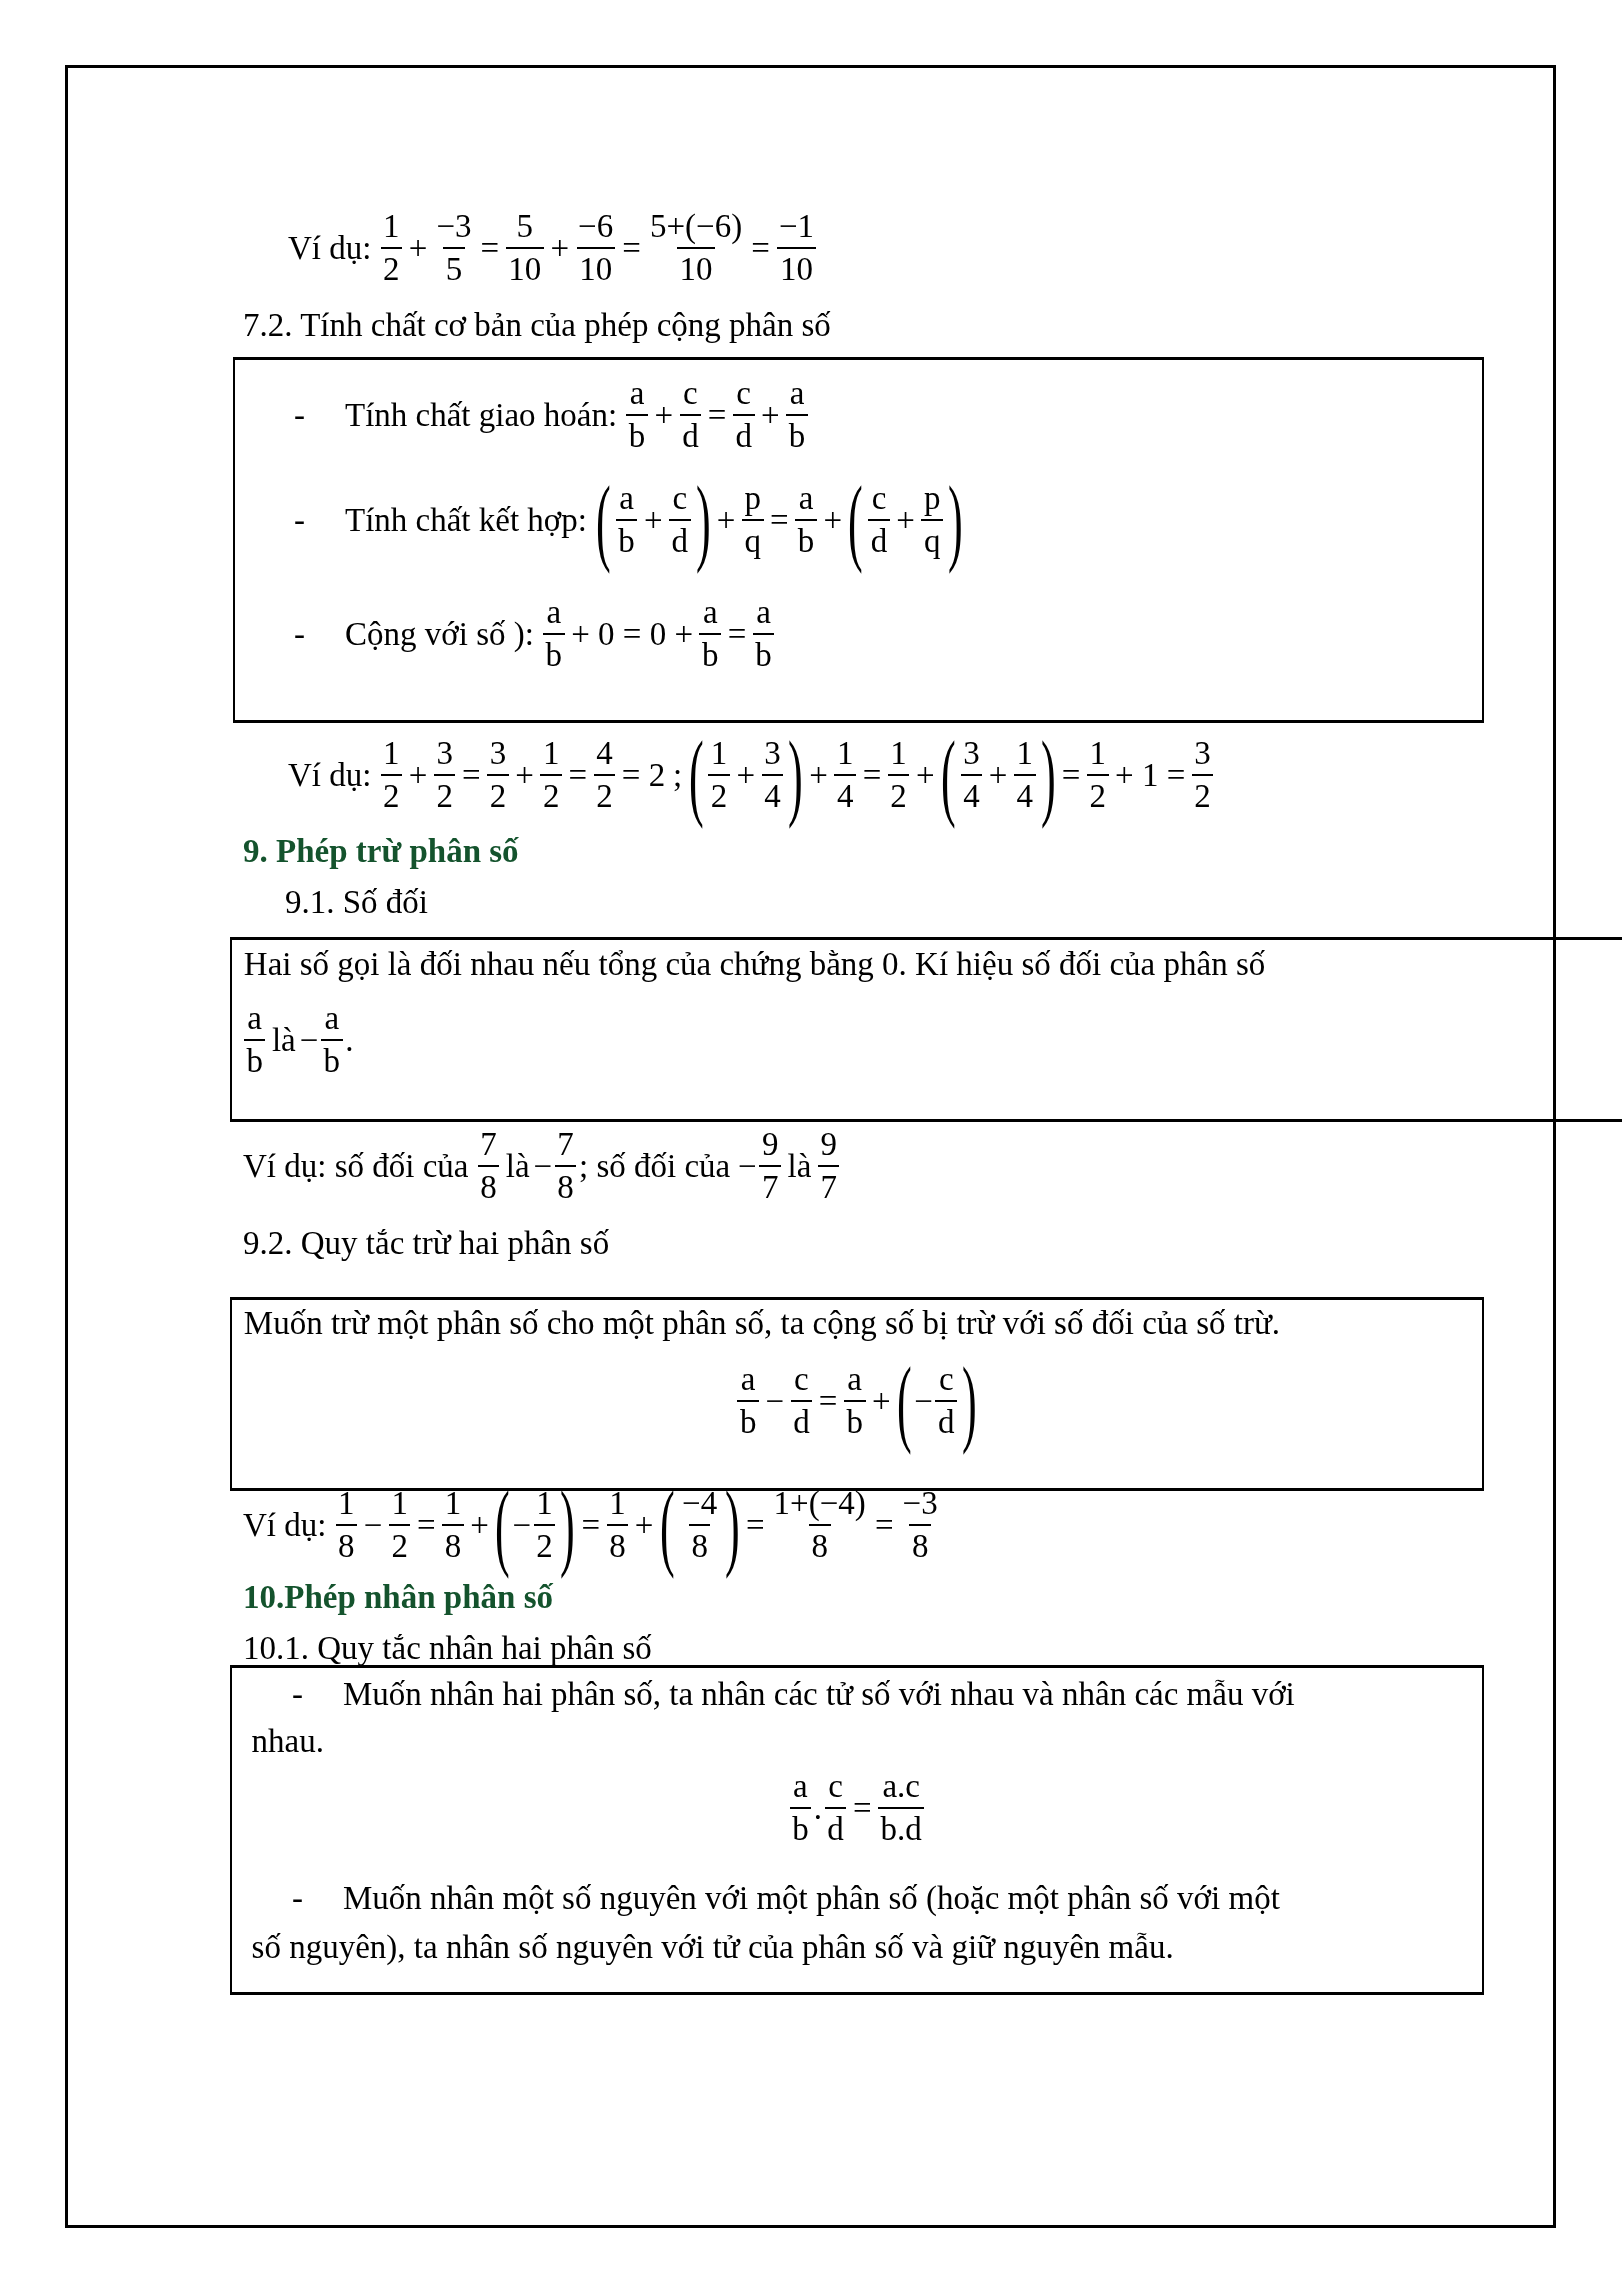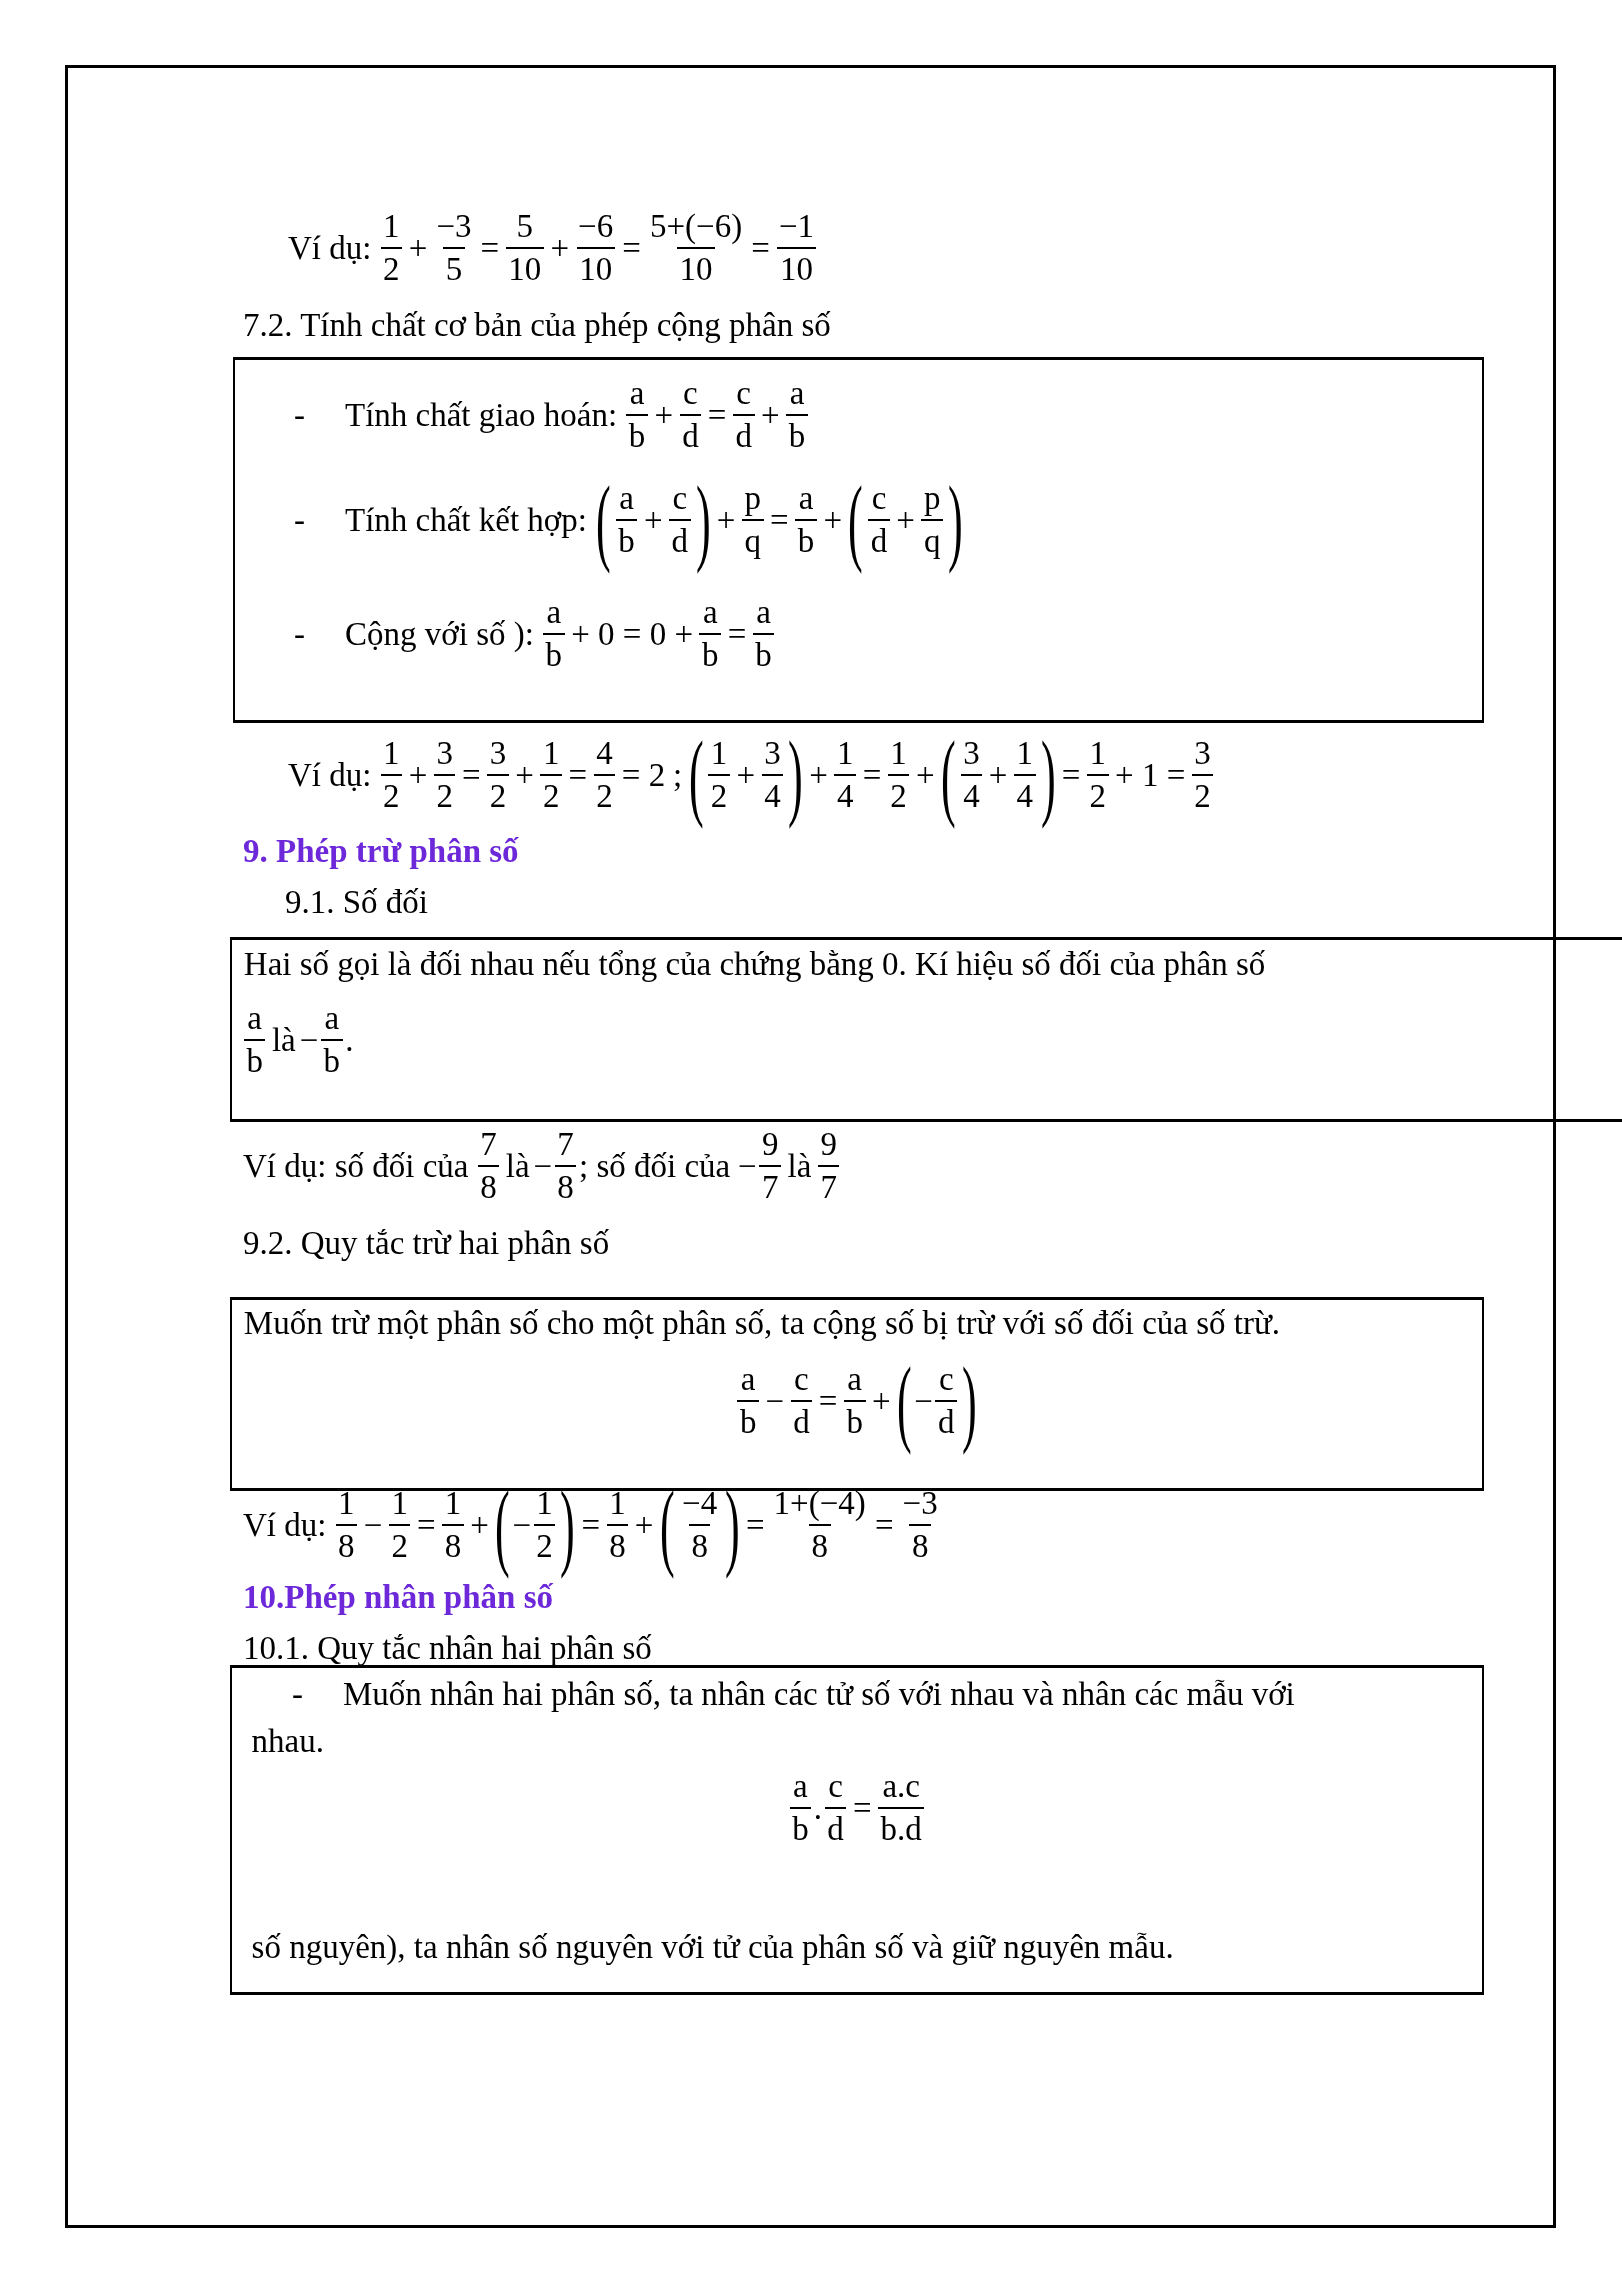--- a/index.html
+++ b/index.html
@@ -2,21 +2,21 @@
 <html style="font-size:10.5px"><head>
 <meta charset="utf-8">
 <style>
   html, body { margin:0; padding:0; background:#ffffff; }
   body { width:1623px; height:2295px; position:relative; overflow:hidden;
          font-family:"Liberation Serif", "DejaVu Serif", serif; color:#000; }
   .page-border { position:absolute; left:65px; top:65px; width:1485px; height:2157px;
                  border:3.3px solid #000; box-sizing:content-box; }
   .abs { position:absolute; }
   .txt { font-size:33px; line-height:39px; white-space:nowrap; }
-  .heading { font-size:33px; font-weight:bold; color:#6d28d9; line-height:39px; white-space:nowrap; }
+  .heading { font-size:33px; font-weight:bold; color:#14532d; line-height:39px; white-space:nowrap; }
   .box { position:absolute; border:2.6px solid #000; border-top-width:3.3px; border-bottom-width:3.3px; box-sizing:border-box; }
 
   
   .math { display:inline-flex; align-items:center; font-size:33px; vertical-align:middle; white-space:nowrap; }
   .frac { display:inline-flex; flex-direction:column; align-items:center; margin:0 2.6px; }
   .frac .num { padding:0 2.6px; line-height:41px; }
   .frac .den { padding:0 2.6px; line-height:41px; border-top:2.6px solid #000; }
   .op { margin:0 3.9px; }
   .paren { font-size:98px; font-weight:100; transform:scaleX(0.45); display:inline-block; line-height:98px; margin:0 -6.5px; }
   .row { display:flex; align-items:center; position:absolute; }
@@ -378,15 +378,18 @@
           <span class="num">c</span>
           <span class="den">d</span>
         </span>
         <span class="op">=</span>
       <span class="frac">
           <span class="num">a.c</span>
           <span class="den">b.d</span>
         </span>
     </span>
   </div>
+  <div class="abs txt" style="left:60px; top:211px;">
+    <span class="dash">-</span><span>Muốn nhân một số nguyên với một phân số (hoặc một phân số với một</span>
+  </div>
   <div class="abs txt" style="left:19.6px; top:260px;">số nguyên), ta nhân số nguyên với tử của phân số và giữ nguyên mẫu.</div>
 </div>
 
 
 </body></html>

